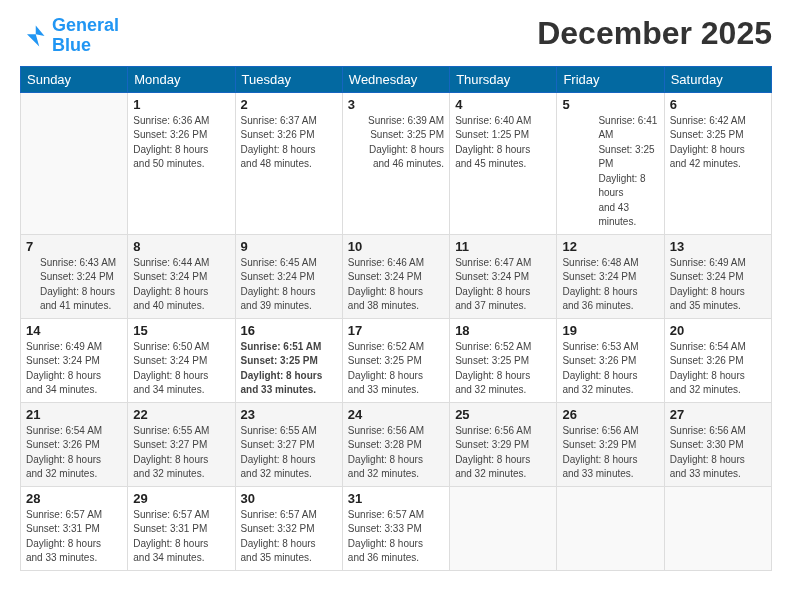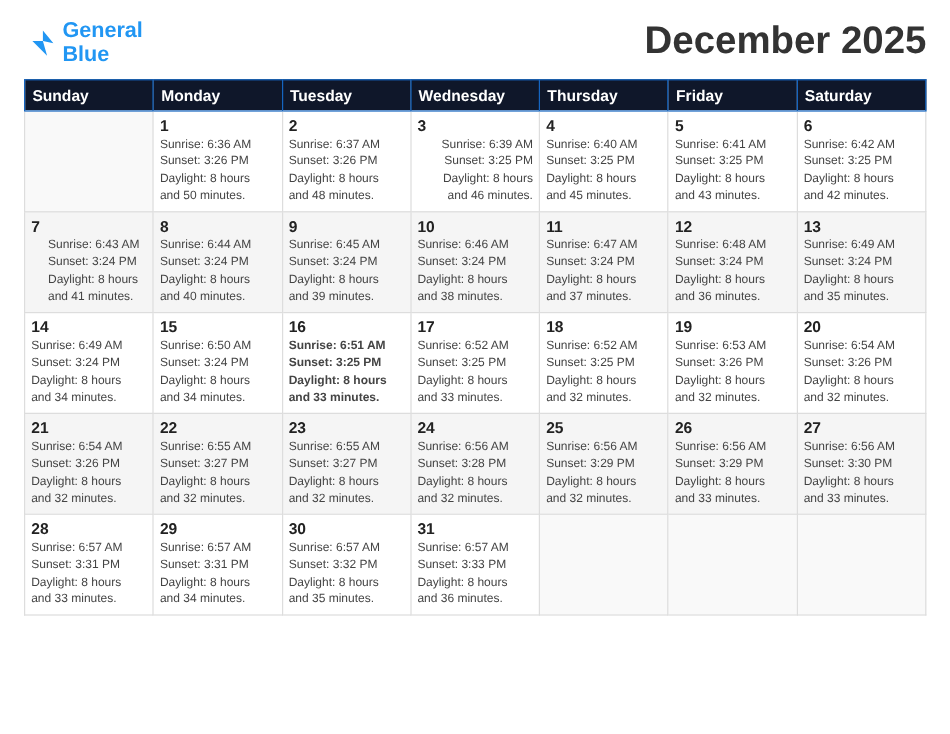--- a/index.html
+++ b/index.html
@@ -56,26 +56,26 @@
       color: #555;
     }
     .calendar {
       flex: 1;
       border: 1px solid #ccc;
       border-collapse: collapse;
       width: 100%;
       table-layout: fixed;
     }
     .calendar th {
-      background: #0f172a;
+      background: #0369a1;
       color: #fff;
       text-align: left;
       padding: 5px 6px;
       font-size: 13px;
-      font-weight: 700;
+      font-weight: 400;
       border: 1px solid #1565C0;
     }
     .calendar td {
       vertical-align: top;
       padding: 4px 5px;
       font-size: 10.5px;
       color: #333;
       border: 1px solid #ddd;
       height: 82px;
       background: #fff;
@@ -155,27 +155,27 @@
           <td>
             <div class="day-num">3</div>
             <div class="day-detail" style="white-space: pre-line; text-align: right;">Sunrise: 6:39 AM
 Sunset: 3:25 PM
 Daylight: 8 hours
 and 46 minutes.</div>
           </td>
           <td>
             <div class="day-num">4</div>
             <div class="day-detail" style="white-space: pre-line;">Sunrise: 6:40 AM
-Sunset: 3:25 PM
+Sunset: 1:25 PM
 Daylight: 8 hours
 and 45 minutes.</div>
           </td>
           <td>
             <div class="day-num">5</div>
-            <div class="day-detail" style="white-space: pre-line;">Sunrise: 6:41 AM
+            <div class="day-detail" style="white-space: pre-line; margin-left: 36px;">Sunrise: 6:41 AM
 Sunset: 3:25 PM
 Daylight: 8 hours
 and 43 minutes.</div>
           </td>
           <td>
             <div class="day-num">6</div>
             <div class="day-detail" style="white-space: pre-line;">Sunrise: 6:42 AM
 Sunset: 3:25 PM
 Daylight: 8 hours
 and 42 minutes.</div>

